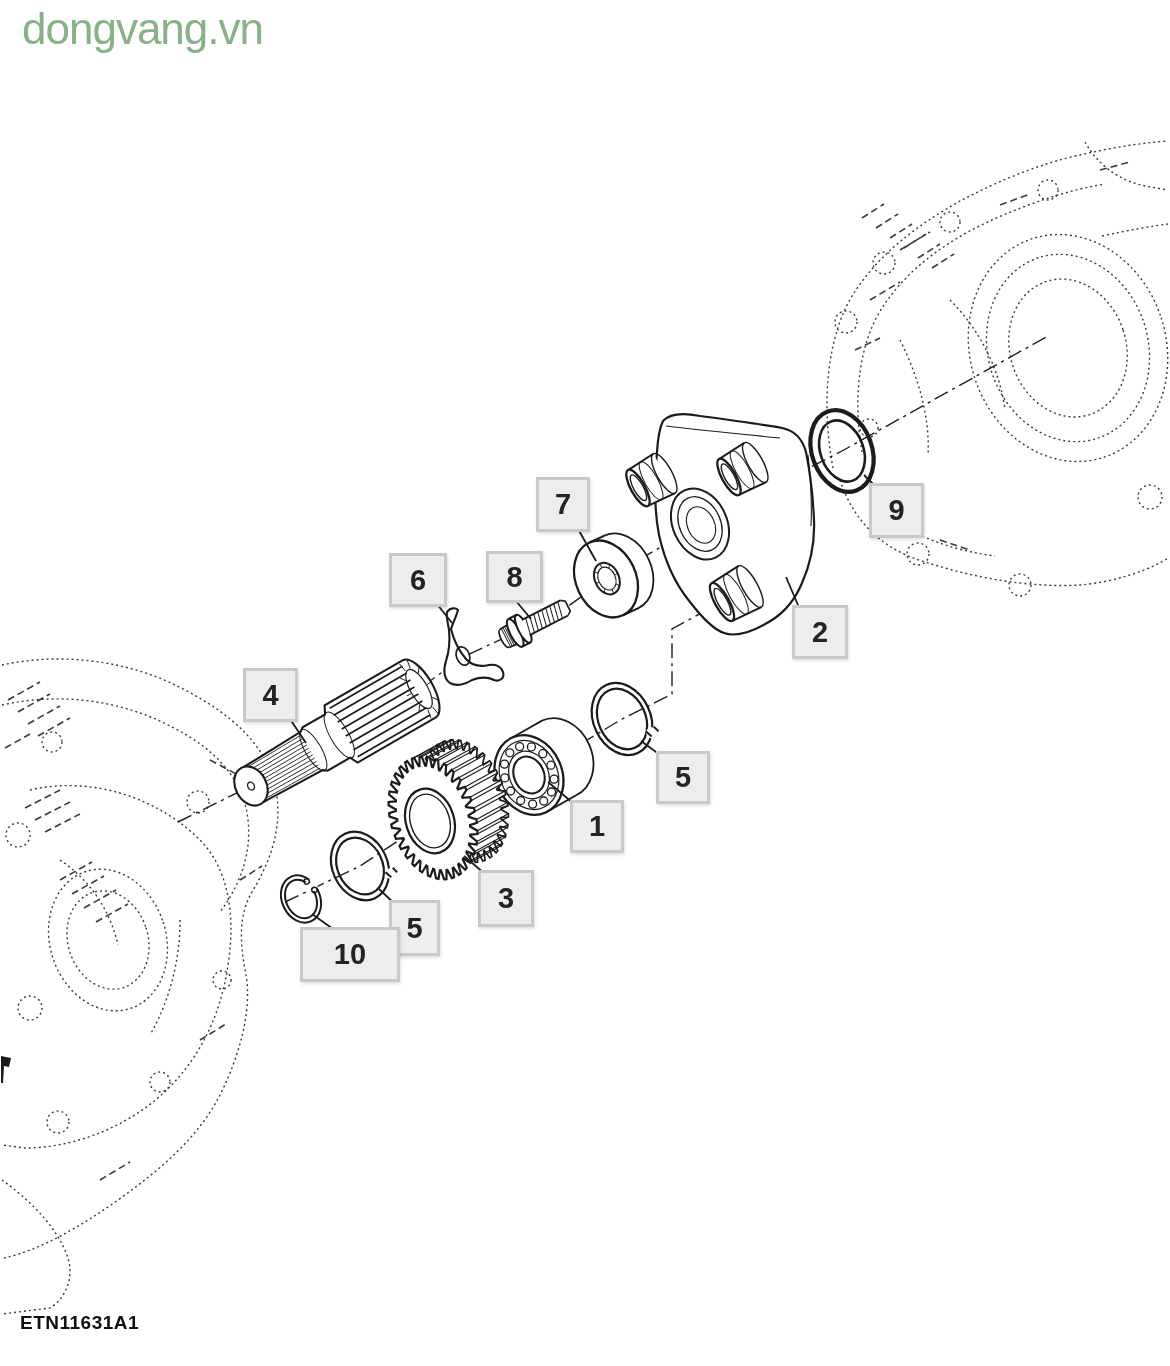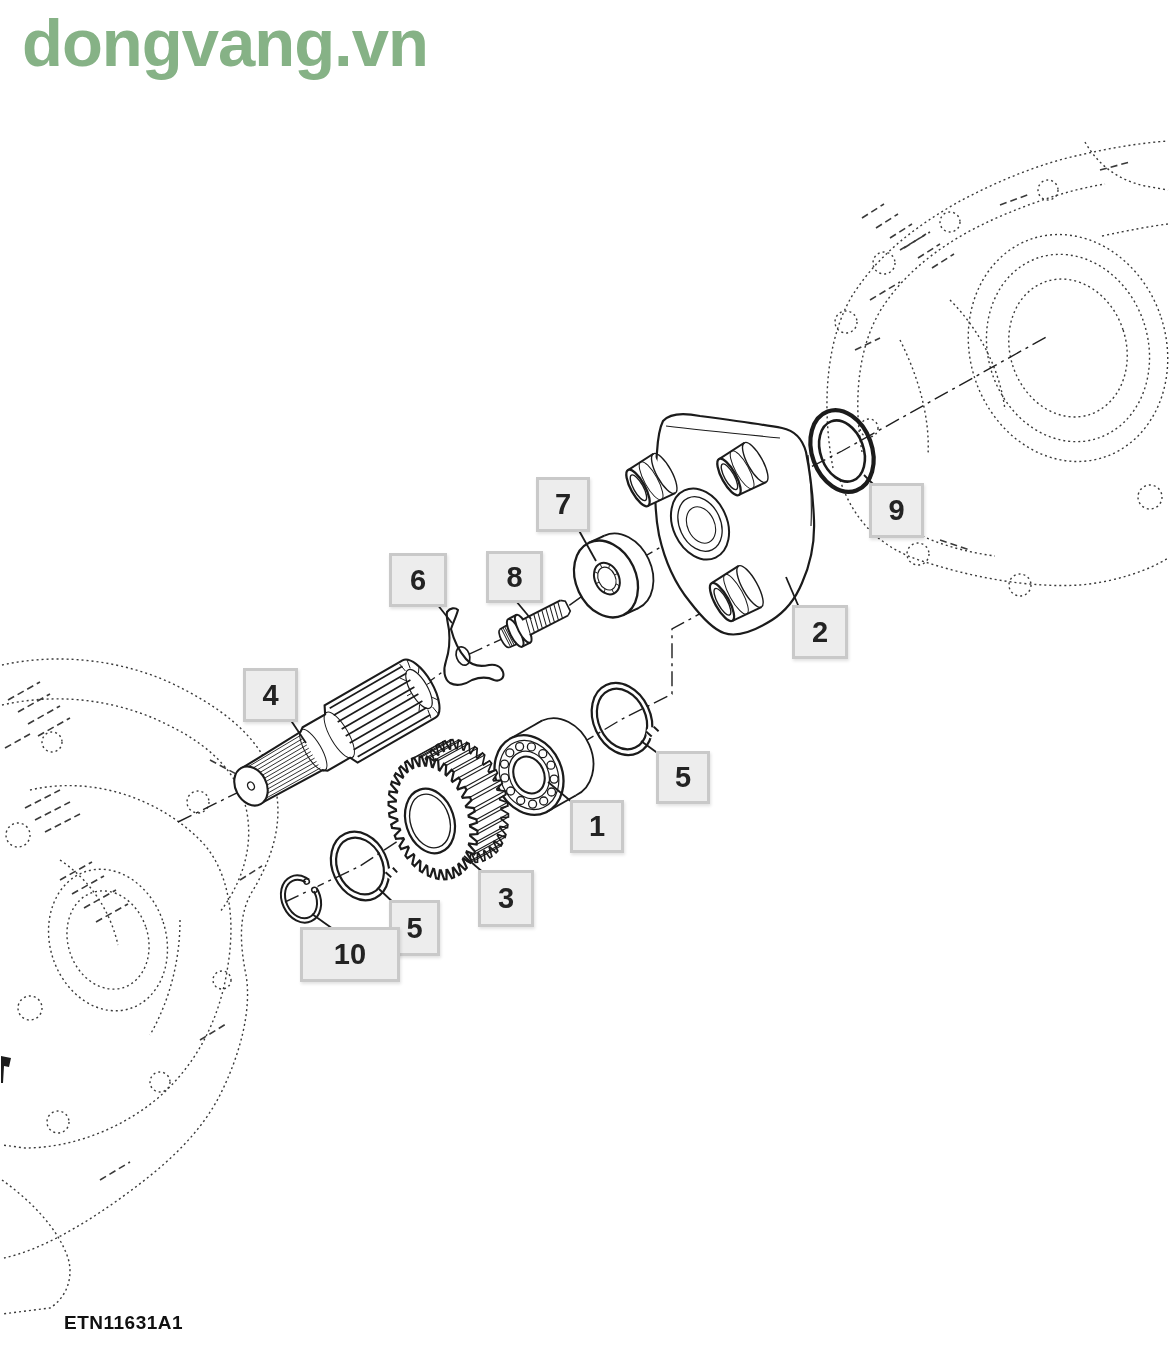--- a/index.html
+++ b/index.html
@@ -1,35 +1,35 @@
 <!DOCTYPE html>
 <html style="--wm-color: #86b286; --box-fill: #ededed; --box-border: #c9c9c9;"><head>
 <meta charset="utf-8">
 <style>
   html,body{margin:0;padding:0;background:#fff;}
   body{width:1170px;height:1366px;overflow:hidden;font-family:"Liberation Sans",sans-serif;}
   .page{position:relative;width:1170px;height:1366px;background:#fff;}
   .watermark{
     position:absolute;left:22px;top:4px;
-    font-size:67px;font-weight:700;letter-spacing:-1px;
+    font-size:44px;font-weight:400;letter-spacing:-1px;
     color:var(--wm-color,#86b286);
   }
   svg.diagram{position:absolute;left:0;top:0;width:1170px;height:1366px;}
   .callout{
     position:absolute;box-sizing:border-box;
     background:var(--box-fill,#ededed);
     border:3px solid var(--box-border,#c9c9c9);
     box-shadow:1px 2px 3px rgba(0,0,0,0.12);
     display:flex;align-items:center;justify-content:center;
     font-weight:700;font-size:29px;color:#232323;
     cursor:pointer;
   }
   .figcode{
     position:absolute;left:20px;top:1312px;
-    font-size:19px;font-weight:700;color:#101010;letter-spacing:.5px;margin-left:44px;
+    font-size:19px;font-weight:700;color:#101010;letter-spacing:.5px;
   }
 </style>
 </head>
 <body>
 
 <div class="page">
 
   <div class="watermark">dongvang.vn</div>
 
   <svg class="diagram" viewBox="0 0 1170 1366">

